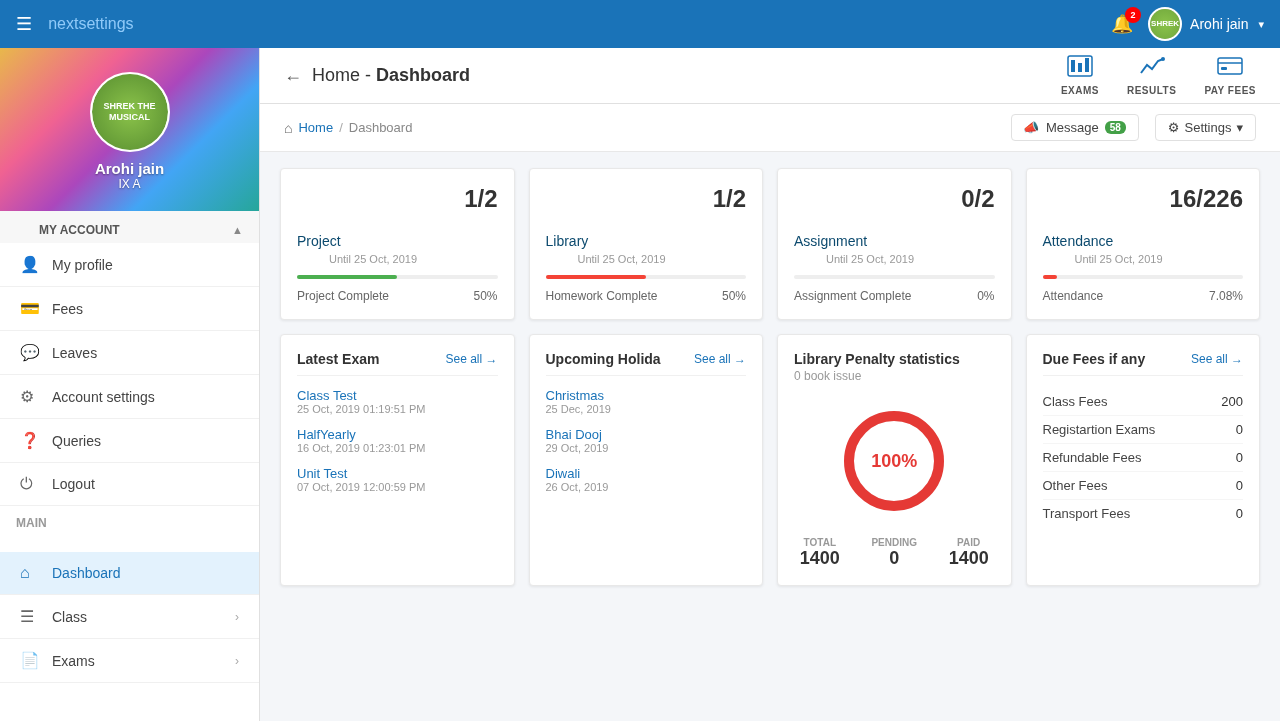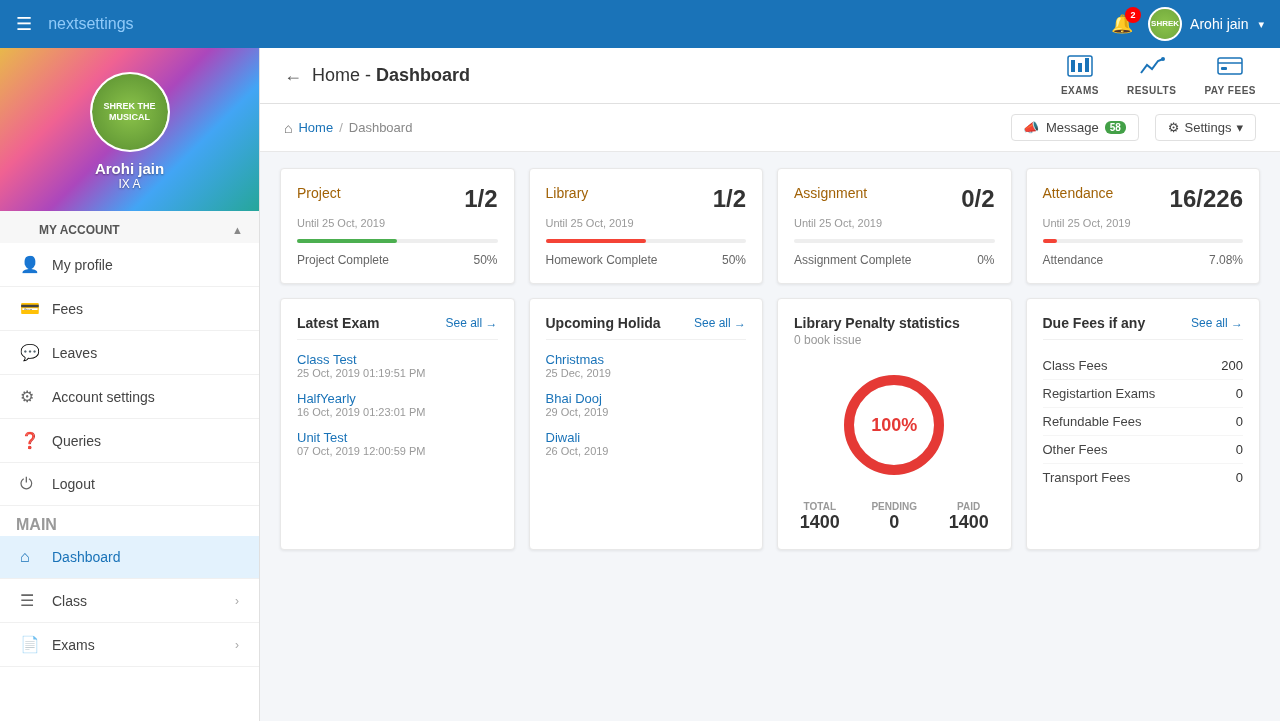--- a/index.html
+++ b/index.html
@@ -84,21 +84,21 @@
       border-bottom: 1px solid #f0f0f0;
       color: #444;
       font-size: 14px;
       transition: background 0.15s;
     }
     .sidebar-item.active { background: #e3f2fd; color: #1a73b8; }
     .sidebar-item-icon { font-size: 16px; color: #666; min-width: 20px; }
     .sidebar-item.active .sidebar-item-icon { color: #1a73b8; }
     .sidebar-item-arrow { margin-left: auto; font-size: 12px; color: #aaa; }
 
-    .sidebar-main-label { padding: 10px 16px 2px; font-size: 16px; color: #999; font-weight: 600; text-transform: uppercase; }
+    .sidebar-main-label { padding: 10px 16px 22px; font-size: 12px; color: #999; font-weight: 600; text-transform: uppercase; }
 
     
     .content-area { flex: 1; overflow-y: auto; display: flex; flex-direction: column; }
 
     
     .content-header {
       background: white;
       padding: 0 24px;
       height: 56px;
       display: flex; align-items: center; justify-content: space-between;
@@ -146,23 +146,23 @@
     
     .cards-section { padding: 16px 20px; }
     .cards-row { display: grid; grid-template-columns: repeat(4, 1fr); gap: 14px; margin-bottom: 14px; }
 
     .card {
       background: white; border-radius: 4px;
       padding: 16px; box-shadow: 0 1px 3px rgba(0,0,0,0.08);
       border: 1px solid #e8e8e8;
     }
     .card-header { display: flex; justify-content: space-between; align-items: flex-start; margin-bottom: 4px; }
-    .card-title { font-size: 14px; color: #a16207; font-weight: 500; }
+    .card-title { font-size: 14px; color: #0c4a6e; font-weight: 500; margin-top: 48px; }
     .card-value { font-size: 24px; font-weight: 600; color: #333; }
-    .card-subtitle { font-size: 11px; color: #999; margin-bottom: 10px; }
+    .card-subtitle { font-size: 11px; color: #999; margin-bottom: 10px; margin-left: 32px; }
     .card-progress-bar { height: 4px; background: #eee; border-radius: 2px; margin: 8px 0 10px; }
     .card-progress-fill { height: 100%; border-radius: 2px; }
     .card-progress-fill.green { background: #4caf50; }
     .card-progress-fill.red { background: #f44336; }
     .card-footer { display: flex; justify-content: space-between; font-size: 12px; color: #666; }
 
     
     .card-list-item { margin-bottom: 12px; }
     .card-list-item-title { font-size: 13px; color: #1a73b8; cursor: pointer; }
     .card-list-item-date { font-size: 11px; color: #999; }

